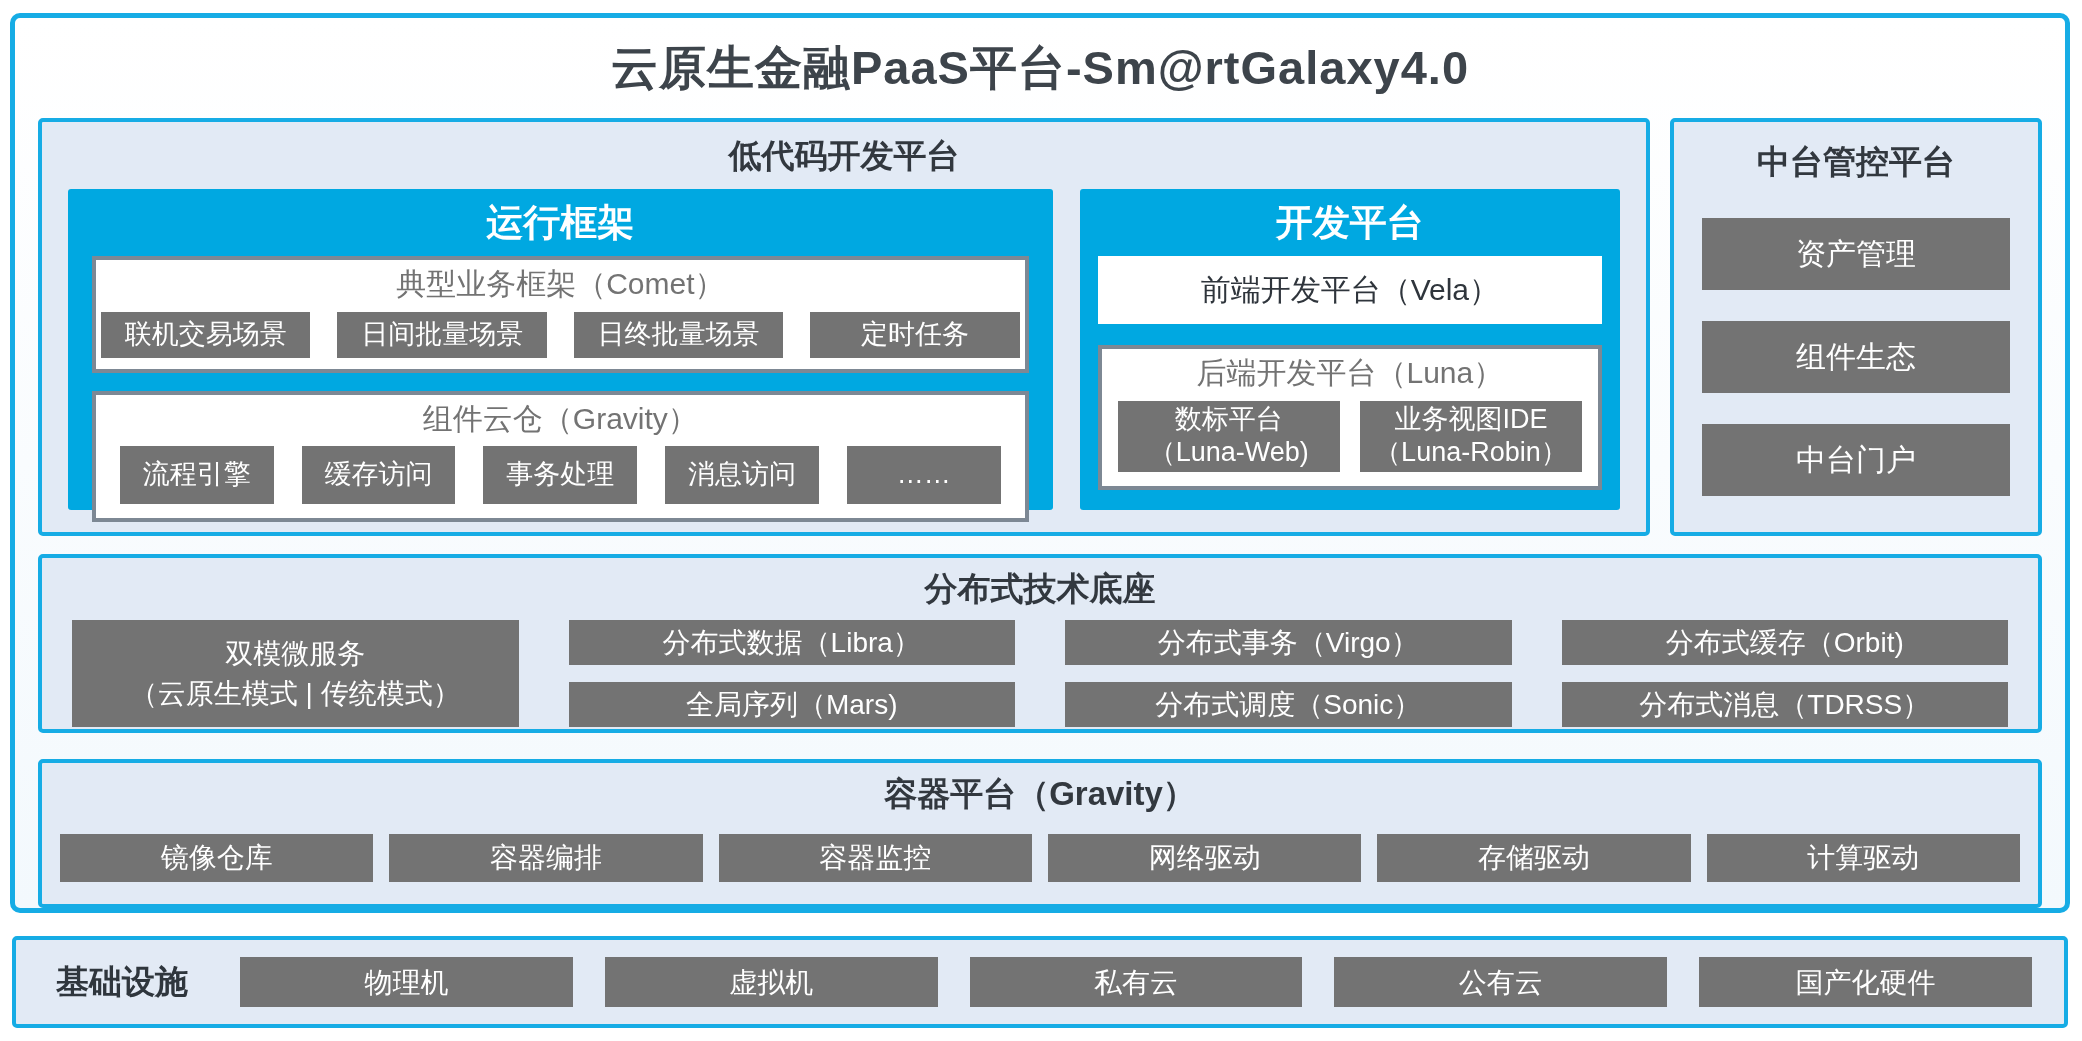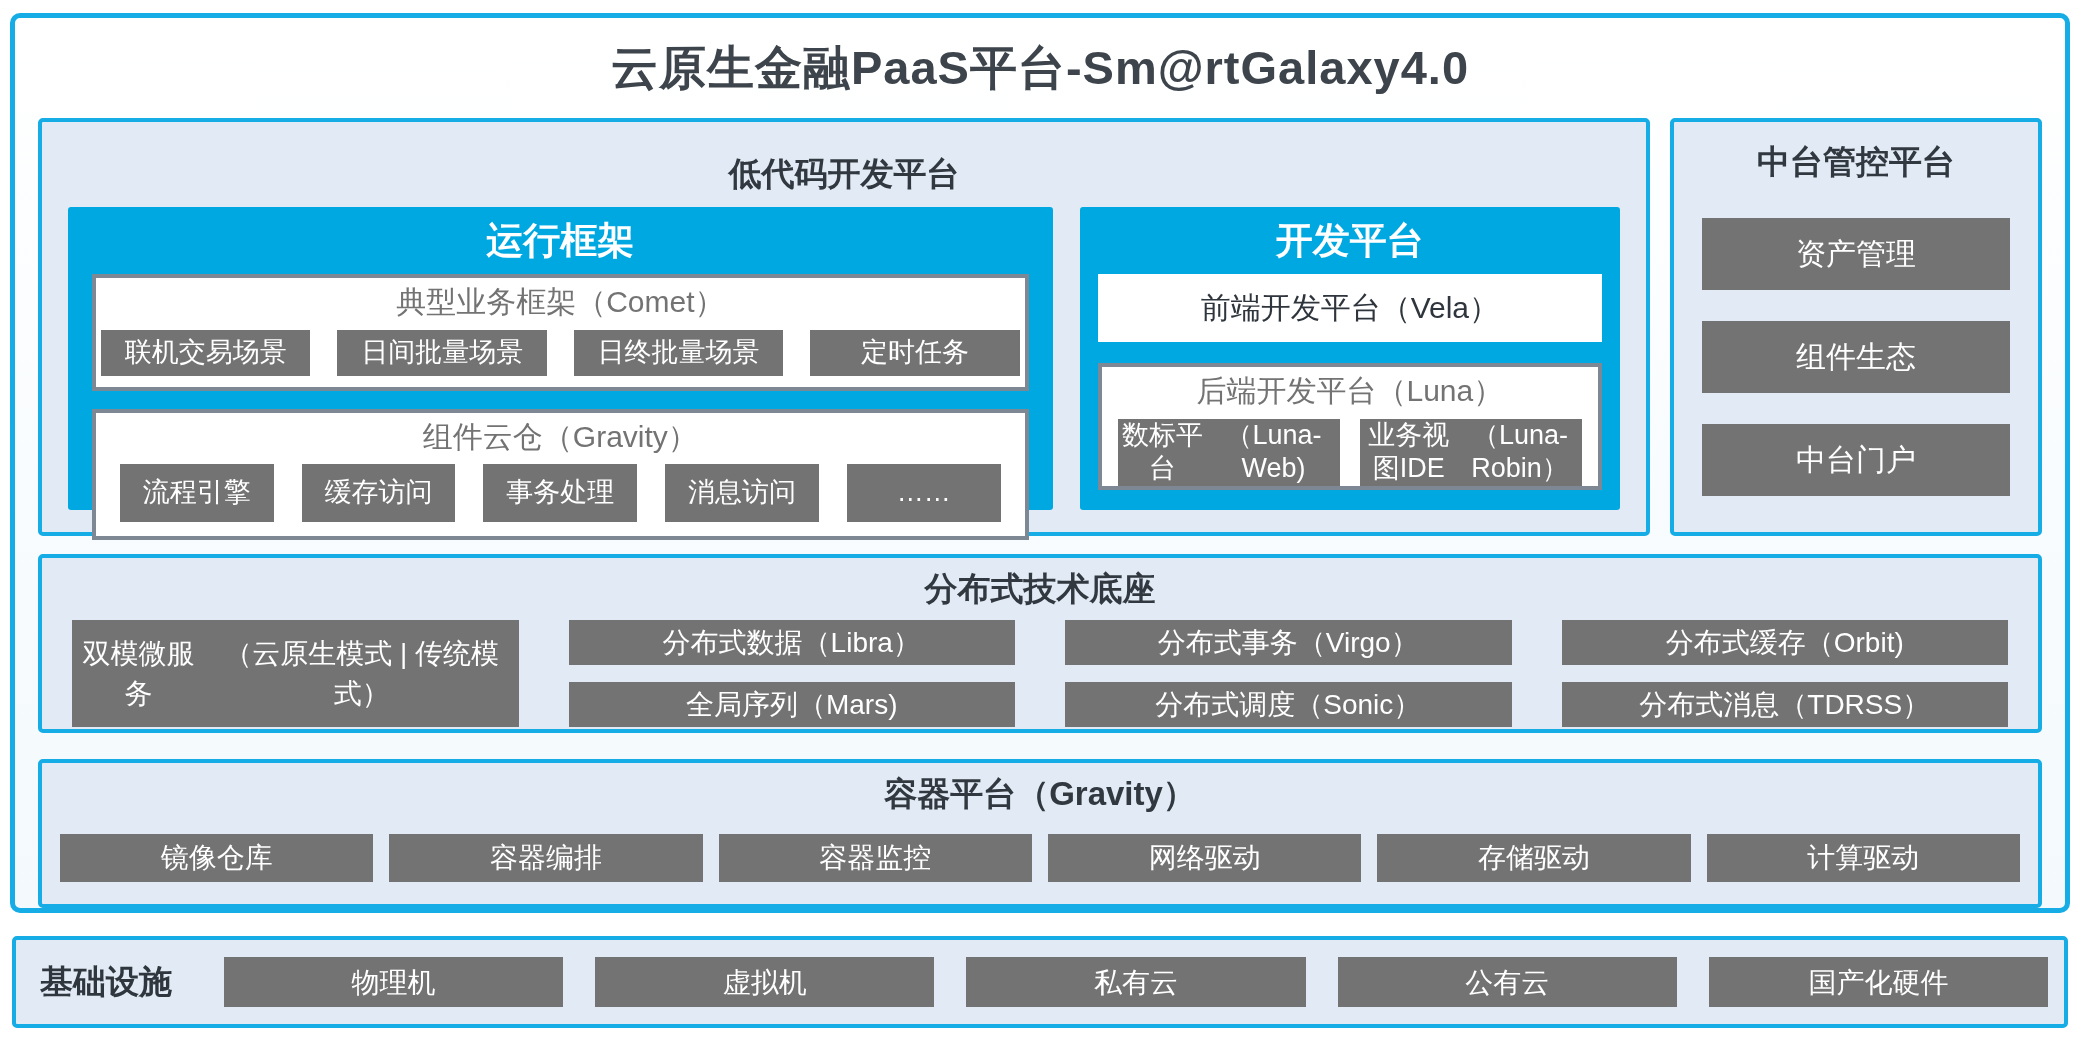--- a/index.html
+++ b/index.html
@@ -19,37 +19,37 @@
     font-size:47px; font-weight:700; color:#3d444b; letter-spacing:1px;
   }
   .row1 { display:flex; gap:20px; height:418px; flex-shrink:0; }
   .panel {
     box-sizing:border-box; border:4px solid #16ace5; border-radius:5px; background:#e2eaf5;
   }
   .panel-title {
     text-align:center; font-size:33px; font-weight:700; color:#32383f;
     padding:12px 0 10px; flex-shrink:0;
   }
-  .panel--lowcode { flex:1; display:flex; flex-direction:column; padding:18px 26px 22px; }
+  .panel--lowcode { flex:1; display:flex; flex-direction:column; padding:0 26px 22px; }
   .lowcode-body { flex:1; display:flex; gap:27px; min-height:0;justify-content:flex-end; }
 
   .bluebox { background:#00a8e1; border-radius:3px; box-sizing:border-box; display:flex; flex-direction:column; }
   .bluebox--runtime { flex:65; padding:0 24px 18px; }
   .bluebox--dev     { flex:35; padding:0 18px 20px; }
   .bluebox-title { color:#ffffff; font-size:37px; font-weight:700; text-align:center; padding:9px 0 8px; flex-shrink:0; }
 
   .whitebox { background:#ffffff; box-sizing:border-box; }
   .whitebox--bordered { border:4px solid #7d8894; }
   .whitebox-title { text-align:center; font-size:30px; color:#737373; padding:5px 0 9px; line-height:1.25; }
 
   .chip {
     background:#737373; color:#ffffff; display:flex; align-items:center; justify-content:center;
     text-align:center; font-size:27px; line-height:1.25; box-sizing:border-box;
   }
-  .chip--stack { flex-direction:row; }
+  .chip--stack { flex-direction:column; }
 
   .btn-row { display:flex; }
   .btn-row--comet   { gap:27px; padding:0 5px 11px; }
   .btn-row--comet .chip { flex:1; height:46px; }
   .btn-row--gravity { gap:28px; padding:0 24px 14px; }
   .btn-row--gravity .chip { flex:1; height:58px; }
 
   .whitebox--comet { margin-bottom:18px; }
   .whitebox--vela  { height:68px; display:flex; align-items:center; justify-content:center;
                      font-size:30px; color:#2f353c; margin-bottom:21px; flex-shrink:0; }
@@ -69,21 +69,21 @@
   .dist-col { flex:1; display:flex; flex-direction:column; gap:17px; }
   .dist-col .chip { flex:1; font-size:28px; }
 
   .panel--container { margin-top:26px; flex:1; display:flex; flex-direction:column; padding:0 18px 10px; }
   .panel--container .panel-title { padding:9px 0 4px; }
   .btn-row--container { flex:1; gap:16px; align-items:center; }
   .btn-row--container .chip { flex:1; height:48px; font-size:28px; }
 
   .panel--infra {
     position:absolute; left:12px; top:936px; width:2056px; height:92px;
-    display:flex; align-items:center; padding:0 16px;
+    display:flex; align-items:center; padding:0 32px;
   }
   .infra-label { font-size:33px; font-weight:700; color:#2f363d; margin:0 52px 0 8px; white-space:nowrap; }
   .btn-row--infra { flex:1; display:flex; gap:32px; }
   .btn-row--infra .chip { flex:1; height:50px; font-size:28px; }
 </style>
 </head>
 <body>
 
 <div class="main-frame">
 

